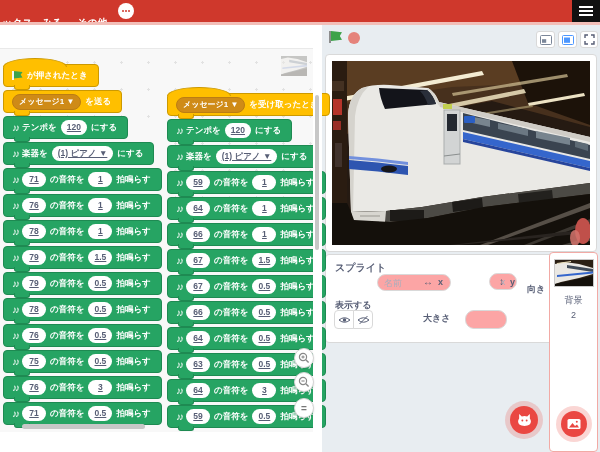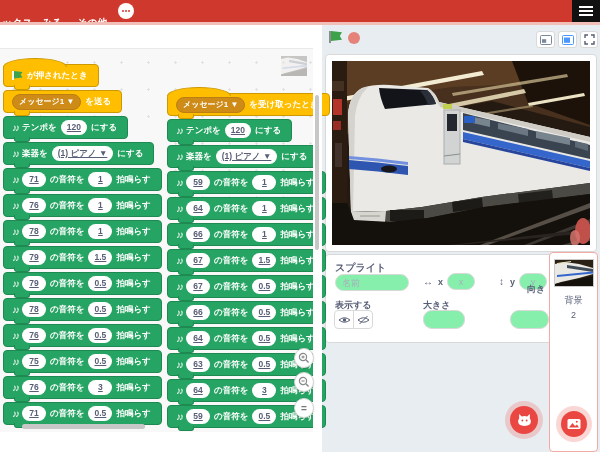--- a/index.html
+++ b/index.html
@@ -60,22 +60,22 @@
   .stage-btn{position:absolute;top:6px;width:19px;height:17px;background:#fff;border:1px solid #d9d9d9;border-radius:3px;box-sizing:border-box;
     display:flex;align-items:center;justify-content:center;}
   #btn-small{left:214px;} #btn-large{left:236px;} #btn-full{left:258px;width:18px;}
 
   #stage-card{position:absolute;left:3px;top:29px;width:272px;height:198px;background:#fff;border:1px solid #d9d9d9;border-radius:4px;box-sizing:border-box;}
   #stage-photo{position:absolute;left:6px;top:6px;width:258px;height:184px;}
   #stage-photo svg{display:block;width:100%;height:100%;}
 
   #sprite-panel{position:absolute;left:3px;top:229px;width:265px;height:89px;background:#fff;border:1px solid #d9d9d9;border-radius:4px;box-sizing:border-box;}
   .plabel{position:absolute;font-size:9px;font-weight:bold;color:var(--text-gray);}
-  .pinput{position:absolute;box-sizing:border-box;background:#86efac;border:1px solid #d9d9d9;border-radius:9px;
-    font-size:9px;color:var(--text-gray);padding:0 6px;outline:none;font-family:"Liberation Sans",sans-serif;}
+  .pinput{position:absolute;box-sizing:border-box;background:#fca5a5;border:1px solid #d9d9d9;border-radius:9px;
+    font-size:9px;color:var(--text-gray);padding:0 6px;outline:none;font-family:"Liberation Sans",sans-serif;margin-left:42px;}
   .pinput::placeholder{color:#a8aebd;}
   #name-input{left:9px;top:19px;width:74px;height:17px;}
   #x-input{left:121px;top:18px;width:28px;height:17px;text-align:center;}
   #y-input{left:193px;top:18px;width:28px;height:17px;text-align:center;}
   #size-input{left:97px;top:55px;width:42px;height:19px;}
   #dir-input{left:184px;top:55px;width:39px;height:19px;}
   .axis-glyph{position:absolute;font-size:10px;font-weight:bold;color:var(--text-gray);}
   .eye-btn{position:absolute;top:55px;width:20px;height:19px;background:#fff;border:1px solid #d9d9d9;box-sizing:border-box;
     display:flex;align-items:center;justify-content:center;}
   #eye-show{left:8px;border-radius:4px 0 0 4px;}
@@ -427,21 +427,21 @@
             <circle cx="6.5" cy="5" r="1.7" fill="#575e75"></circle>
           </svg>
       </span>
       <span class="eye-btn" id="eye-hide">
         <svg width="13" height="10" viewBox="0 0 13 10">
             <path d="M1,5 Q6.5,0.5 12,5 Q6.5,9.5 1,5 Z" fill="none" stroke="#575e75"></path>
             <line x1="2.5" y1="9" x2="10.5" y2="1" stroke="#575e75"></line>
           </svg>
       </span>
 
-      <span class="plabel" style="left:97px;top:44px">大きさ</span>
+      <span class="plabel" style="left:97px;top:57px">大きさ</span>
       <input id="size-input" class="pinput" style="">
       <span class="plabel" style="left:201px;top:28px">向き</span>
       <input id="dir-input" class="pinput" style="">
     </div>
 
     <div class="add-btn" id="add-sprite">
       <svg width="15" height="14" viewBox="0 0 14 13">
           <path d="M2,1 L4.5,3.2 Q7,2.2 9.5,3.2 L12,1 L12,5 Q13,6.5 13,8 Q13,12 7,12 Q1,12 1,8 Q1,6.5 2,5 Z" fill="#fff"></path>
           <circle cx="5" cy="7" r="0.9" fill="#ea4742"></circle>
           <circle cx="9" cy="7" r="0.9" fill="#ea4742"></circle>

